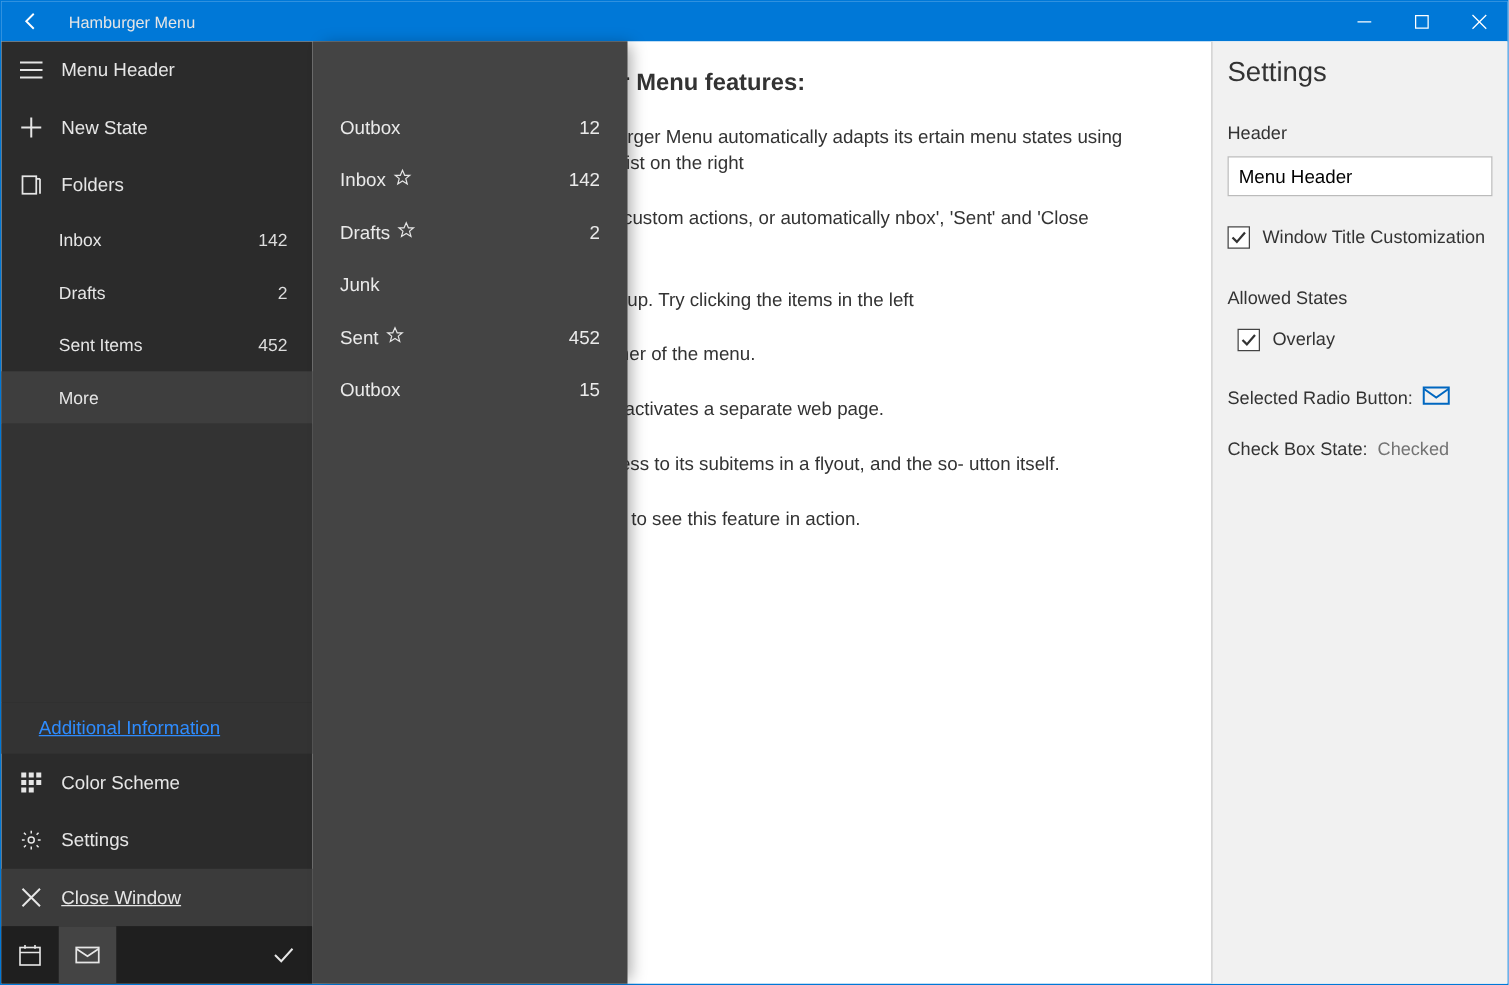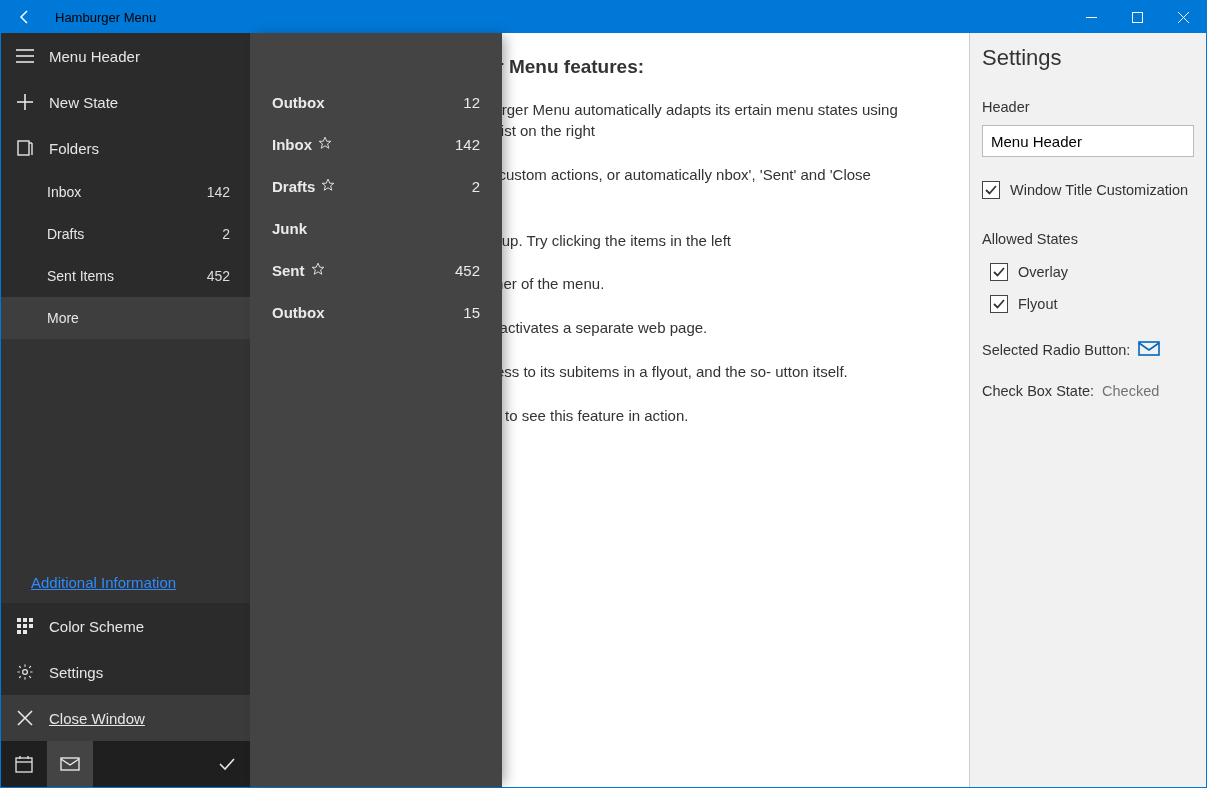--- a/index.html
+++ b/index.html
@@ -1,19 +1,19 @@
 <!DOCTYPE html>
 <html><head>
 <meta charset="utf-8">
 <style>
   * { box-sizing: border-box; }
   html, body { margin: 0; padding: 0; height: 100%; font-family: "Segoe UI", Arial, sans-serif; font-size: 14px; color: #222; background: #fff; }
   .window { width: 1207px; height: 788px; background: #fff; display: flex; flex-direction: column; border: 1px solid #0078d7; position: relative; }
   
-  .titlebar { height: 32px; background: #0078d7; color: #000000; display: flex; align-items: center; }
+  .titlebar { height: 32px; background: #0078d7; color: #e5e5e5; display: flex; align-items: center; }
   .titlebar .back { width: 48px; height: 32px; display:flex; align-items:center; justify-content:center; }
   .titlebar .title { font-size: 13px; padding-left: 6px; flex: 1; }
   .titlebar .sysbtns { display:flex; }
   .titlebar .sysbtn { width: 46px; height:32px; display:flex; align-items:center; justify-content:center; }
   .titlebar svg { stroke:#fff; }
 
   .body { flex:1; display:flex; overflow:hidden;gap:48px; }
 
   
   .sidebar { width: 249px; background: #2b2b2b; color: #e6e6e6; display:flex; flex-direction:column; position:relative; }
@@ -31,21 +31,21 @@
   .link-row a { color:#2e8cff; text-decoration: underline; font-size:15px; }
 
   .bottom-strip { height:46px; background:#1f1f1f; display:flex; }
   .bottom-btn { width:46px; height:46px; display:flex; align-items:center; justify-content:center; }
   .bottom-btn.selected { background:#444; }
   .bottom-strip .flexgap{ flex:1; }
 
   
   .flyout { position:absolute; left:249px; top:32px; bottom:0; width:252px; background:#444444; color:#eaeaea; box-shadow: 6px 0 12px -3px rgba(0,0,0,.35); display:flex; flex-direction:column; padding-top:48px; z-index:5;}
   .fly-row { height:42px; display:flex; align-items:center; padding:0 22px; gap:8px; font-size:15px;}
-  .fly-row .flbl { flex:1; display:flex; align-items:center; gap:6px;font-weight:bold;}
+  .fly-row .flbl { flex:1; display:flex; align-items:center; gap:6px;}
   .fly-row .fcount { }
 
   
   .main { flex:1; padding: 20px 22px 20px 22px; color:#333; font-size:15px; line-height:1.45; overflow:hidden; }
   .main h2 { margin:0 0 18px 0; font-weight:600; font-size:19px; }
   .main p { margin: 0 0 22px 0; }
 
   
   .settings { width:237px; border-left:1px solid #ccc; background:#f1f1f1; padding: 12px 12px 12px 12px; display:flex; flex-direction:column; gap:6px; font-size:14.5px; color:#333;}
   .settings h3 { margin:0 0 14px 0; font-weight:400; font-size:22px; color:#333; }
@@ -245,28 +245,20 @@
 
       <div class="section-title">Allowed States</div>
       <div class="chk-row">
         <span class="chk-box">
             <svg width="12" height="10" stroke="#333" stroke-width="1.8" fill="none">
               <path d="M1 5 L4.5 8.5 L11 1"></path>
             </svg>
           </span>
         <span>Overlay</span>
       </div>
-      <div class="chk-row">
-        <span class="chk-box">
-            <svg width="12" height="10" stroke="#333" stroke-width="1.8" fill="none">
-              <path d="M1 5 L4.5 8.5 L11 1"></path>
-            </svg>
-          </span>
-        <span>Flyout</span>
-      </div>
 
       <div class="kv-row">
         <span>Selected Radio Button:</span>
         <span class="mail-icon-blue">
           <svg width="22" height="15" fill="none" stroke-width="1.6">
               <rect x="1" y="1" width="20" height="13"></rect>
               <path d="M1 2 L11 9 L21 2"></path>
             </svg>
         </span>
       </div>

